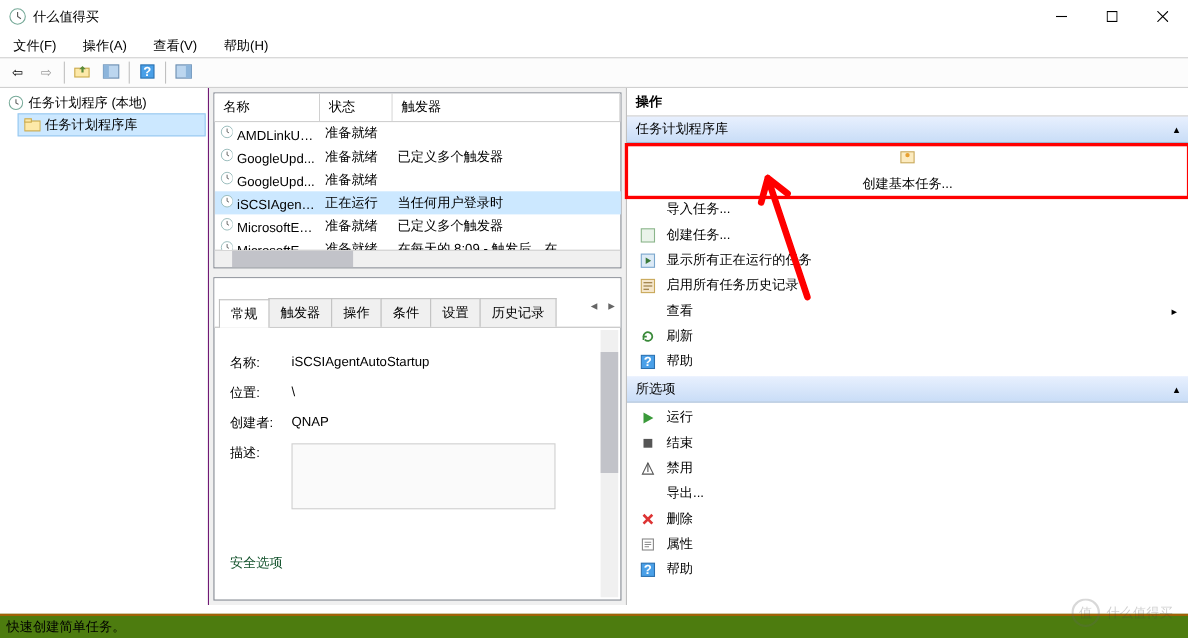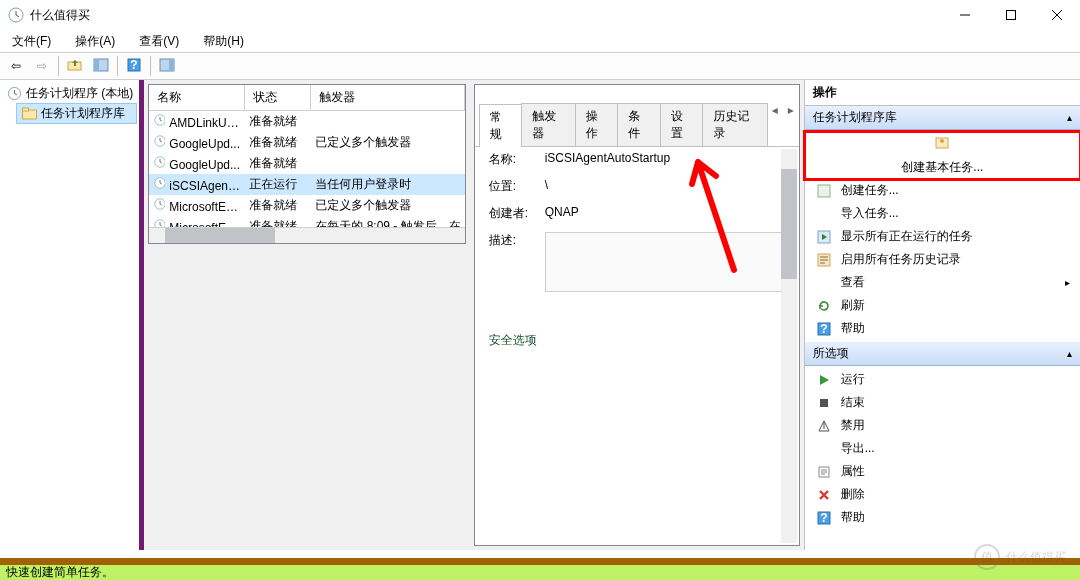--- a/index.html
+++ b/index.html
@@ -16,26 +16,26 @@
 .menubar { height: 22px; display: flex; align-items: center; padding: 0 6px; gap: 12px; }
 .menubar span { padding: 2px 6px; cursor: default; }
 
 
 .toolbar { height: 28px; border-top: 1px solid #d0d0d0; border-bottom: 1px solid #d0d0d0; display: flex; align-items: center; padding: 0 4px; gap: 2px; background: #fcfcfc; }
 .toolbar .btn { width: 24px; height: 22px; display: flex; align-items: center; justify-content: center; border: 1px solid transparent; }
 .toolbar .sep { width: 1px; height: 20px; background: #c0c0c0; margin: 0 2px; }
 
 
 .main { display: flex; height: 470px; }
-.left-pane { width: 190px; border-right: 5px solid #701a75; padding: 4px 2px; background: #fff; }
+.left-pane { width: 190px; border-right: 1px solid #701a75; padding: 4px 2px; background: #fff; }
 .tree-root, .tree-child { display: flex; align-items: center; gap: 4px; padding: 1px 4px; white-space: nowrap; }
 .tree-root .ico, .tree-child .ico { width: 16px; height: 16px; display:inline-flex; align-items:center; justify-content:center; }
 .tree-child { margin-left: 14px; background: #cce8ff; border: 1px solid #99c9ef; }
 
-.center-pane { flex: 1; display: flex; flex-direction: row; border-right: 1px solid #c0c0c0; background: #f0f0f0; }
+.center-pane { flex: 1; display: flex; flex-direction: column; border-right: 1px solid #c0c0c0; background: #f0f0f0; }
 .right-pane { width: 510px; display: flex; flex-direction: column; background: #fff; }
 
 .panel { border: 1px solid #828790; margin: 4px; background: #fff; display: flex; flex-direction: column; }
 .task-list { height: 160px; overflow: hidden; }
 .list-header { display: flex; background: #fff; border-bottom: 1px solid #d0d0d0; }
 .list-header > div { padding: 4px 8px; border-right: 1px solid #d0d0d0; background: #fff; }
 .col-name { width: 96px; } .col-status { width: 66px; } .col-trigger { flex: 1; }
 .list-body { overflow: auto; flex:1; }
 .task-row { display: flex; align-items: flex-end; white-space: nowrap; }
 .task-row.selected { background: #cce8ff; }
@@ -44,21 +44,21 @@
 .task-row .cell-name { width: 80px; } .task-row .cell-status { width: 66px; } .task-row .cell-trigger { flex: 1; }
 .hscroll { height: 16px; background: #f0f0f0; border-top: 1px solid #d0d0d0; display:flex; }
 .hscroll .thumb { width: 110px; height: 100%; background: #c2c3c9; margin-left: 16px; }
 
 .detail-panel { flex: 1; }
 .tabbar { display: flex; border-bottom: 1px solid #c0c0c0; background: #fff; padding-left: 4px; padding-top: 18px; gap: 0; }
 .tabbar .tab { padding: 4px 10px; border: 1px solid #c0c0c0; border-bottom: none; background: #f0f0f0; margin-right: -1px; }
 .tabbar .tab.active { background: #fff; position: relative; top: 1px; }
 .tabbar .arrows { margin-left: auto; display: flex; }
 .tabbar .arrows > div { width: 16px; text-align: center; color: #666; }
-.detail-body { padding: 4px 14px; position: relative; height: 100%; }
+.detail-body { padding: 24px 14px; position: relative; height: 100%; }
 .form-row { display: flex; align-items: flex-start; margin-bottom: 10px; }
 .form-row label { width: 56px; color: #000; }
 .form-row .val { flex: 1; }
 .desc-box { border: 1px solid #d0d0d0; background: #fafafa; width: 240px; height: 60px; }
 .vscroll { position: absolute; right: 2px; top: 2px; bottom: 2px; width: 16px; background: #f0f0f0; }
 .vscroll .thumb { position:absolute; left:0; right:0; top: 20px; height: 110px; background: #c2c3c9; }
 
 
 .actions-title { padding: 4px 8px; font-weight: bold; background: #fff; border-bottom: 1px solid #c0c0c0; }
 .section-header { background: linear-gradient(#e8f0fe, #c9ddf7); padding: 3px 8px; border-bottom: 1px solid #9db7d5; display: flex; align-items: center; }
@@ -66,21 +66,21 @@
 .action-list { padding: 2px 0; }
 .action-item { display: flex; align-items: center; gap: 8px; padding: 3px 10px; }
 .action-item .ico { width: 18px; height: 16px; display: inline-flex; align-items: center; justify-content: center; }
 .action-item .arrow { margin-left: auto; font-size: 10px; }
 .action-item.highlight { outline: 3px solid #ff0000; outline-offset: -1px; flex-direction: column; }
 
 
 .red-arrow { position: absolute; left: 686px; top: 154px; pointer-events: none; }
 
 
-.statusbar { position: absolute; bottom: 0; left: 0; right: 0; height: 22px; border-top: 7px solid #a16207; padding: 2px 6px; background: #bef264; display:flex; align-items:center; }
+.statusbar { position: absolute; bottom: 0; left: 0; right: 0; height: 22px; border-top: 2px solid #a16207; padding: 2px 6px; background: #4d7c0f; display:flex; align-items:center; }
 
 
 .watermark { position: absolute; right: 14px; bottom: 10px; opacity: 0.25; display:flex; align-items:center; gap:6px; font-size: 14px; color: #444; }
 .watermark .circ { width: 26px; height: 26px; border-radius: 50%; border: 2px solid #666; display:flex; align-items:center; justify-content:center; }
 
 .clock-icon svg, .folder-icon svg { display:block; }
 </style>
 </head>
 <body>
 
@@ -294,30 +294,30 @@
         <div class="action-item highlight">
           <span class="ico">
             <svg width="16" height="16">
               <rect x="2" y="3" width="12" height="10" fill="#fcebc0" stroke="#c9a85a"></rect>
               <circle cx="8" cy="6" r="2" fill="#e8a030"></circle>
             </svg>
           </span>
           <span>创建基本任务...</span>
         </div>
         <div class="action-item">
+          <span class="ico"></span>
+          <span>导入任务...</span>
+        </div>
+        <div class="action-item">
           <span class="ico">
             <svg width="16" height="16">
               <rect x="2" y="2" width="12" height="12" fill="#eaf3ea" stroke="#8ab58a"></rect>
             </svg>
           </span>
           <span>创建任务...</span>
-        </div>
-        <div class="action-item">
-          <span class="ico"></span>
-          <span>导入任务...</span>
         </div>
         <div class="action-item">
           <span class="ico">
             <svg width="16" height="16">
               <rect x="2" y="2" width="12" height="12" fill="#dceaf6" stroke="#7aa6cd"></rect>
               <path d="M6 5l5 3-5 3z" fill="#3a7a3a"></path>
             </svg>
           </span>
           <span>显示所有正在运行的任务</span>
         </div>
@@ -384,33 +384,33 @@
           </span>
           <span>禁用</span>
         </div>
         <div class="action-item">
           <span class="ico"></span>
           <span>导出...</span>
         </div>
         <div class="action-item">
           <span class="ico">
             <svg width="14" height="14">
+              <path d="M3 3l8 8M11 3l-8 8" stroke="#d33" stroke-width="2.4"></path>
+            </svg>
+          </span>
+          <span>删除</span>
+        </div>
+        <div class="action-item">
+          <span class="ico">
+            <svg width="14" height="14">
               <rect x="2" y="2" width="10" height="10" fill="#fff" stroke="#888"></rect>
               <path d="M4 5h6M4 7h6M4 9h4" stroke="#888"></path>
             </svg>
           </span>
           <span>属性</span>
-        </div>
-        <div class="action-item">
-          <span class="ico">
-            <svg width="14" height="14">
-              <path d="M3 3l8 8M11 3l-8 8" stroke="#d33" stroke-width="2.4"></path>
-            </svg>
-          </span>
-          <span>删除</span>
         </div>
         <div class="action-item">
           <span class="ico">
             <svg width="14" height="14">
               <rect x="1" y="1" width="12" height="12" fill="#4aa0e8" stroke="#2a70b0"></rect>
               <text x="7" y="11" text-anchor="middle" fill="#fff" font-size="10" font-weight="bold">?</text>
             </svg>
           </span>
           <span>帮助</span>
         </div>

